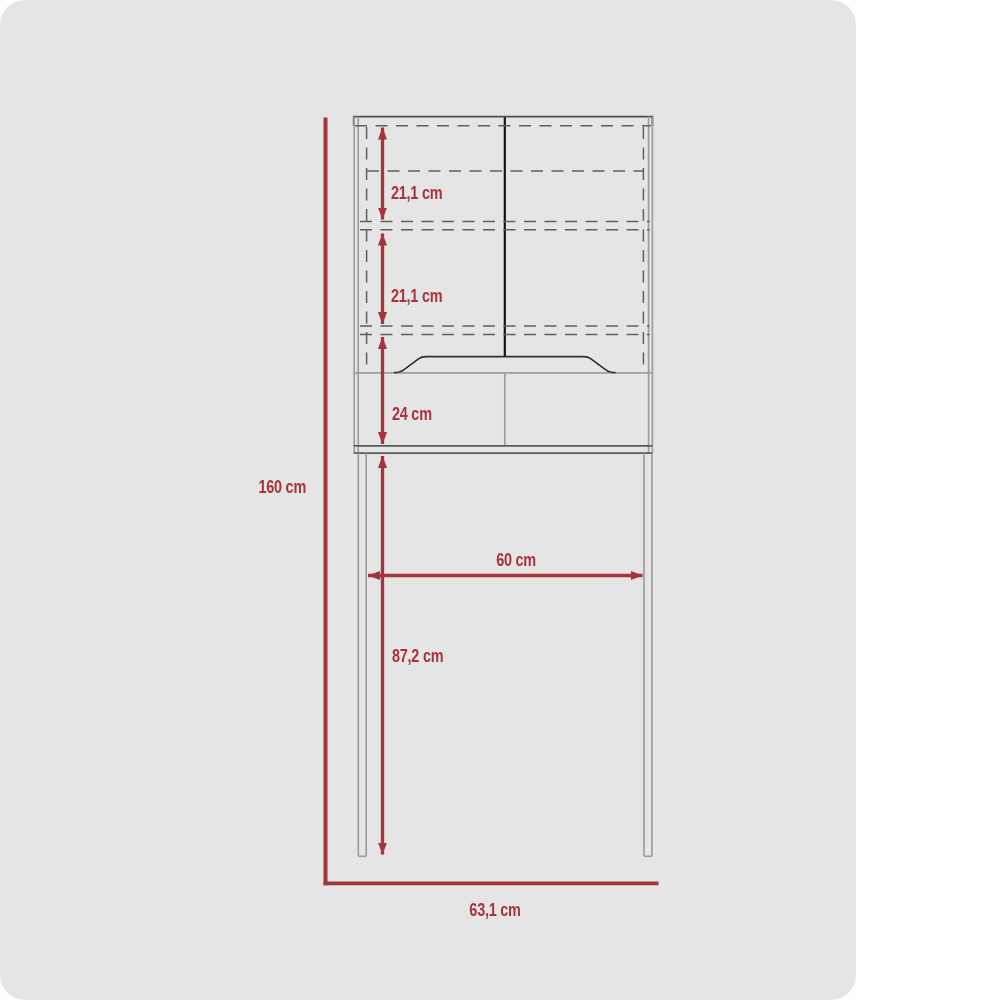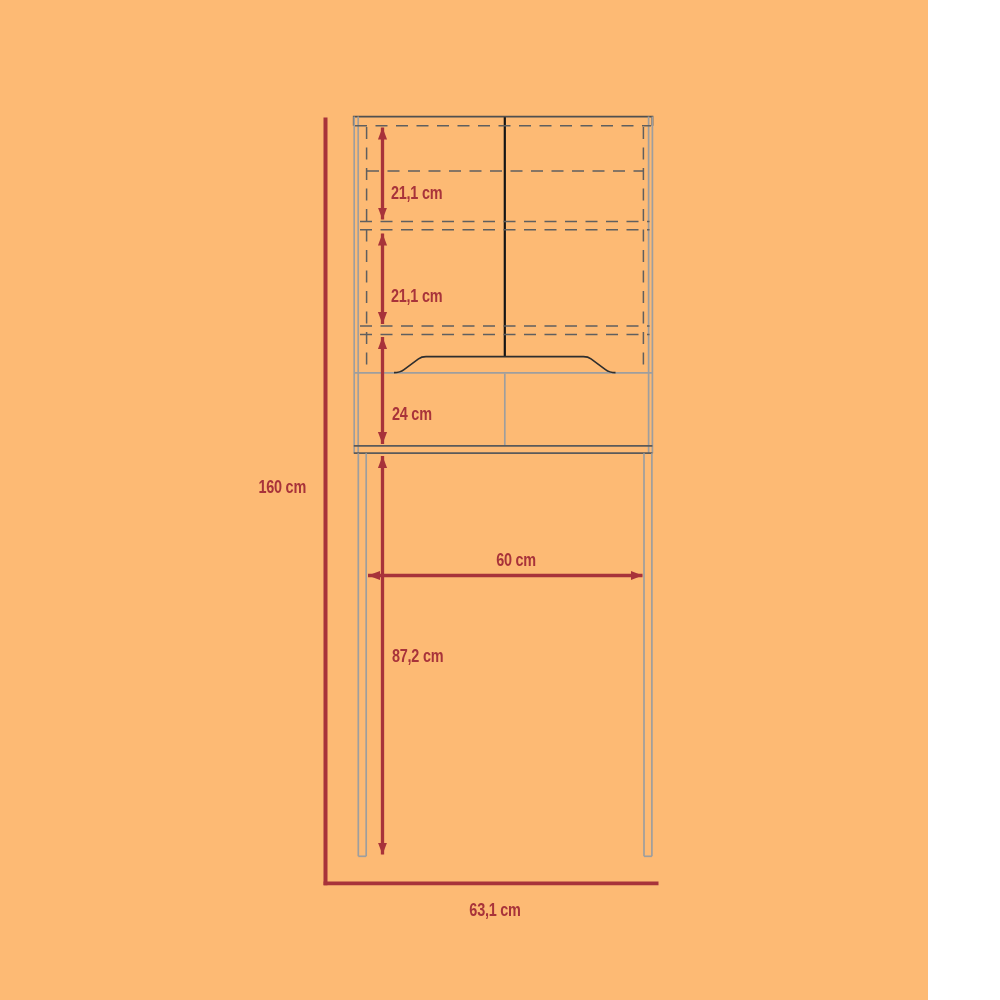--- a/index.html
+++ b/index.html
@@ -6,23 +6,24 @@
     margin: 0;
     padding: 0;
     background: #ffffff;
     width: 1000px;
     height: 1000px;
     overflow: hidden;
     font-family: "Liberation Sans", sans-serif;
   }
   #stage {
     position: relative;
-    width: 928px;
+    width: 856px;
     height: 1000px;
-    background: #fdba74;
+    background: #e5e5e5;
+    border-radius: 25px;
   }
   svg { display: block; }
 
   
   .outline-light { stroke: #9e9e9e; stroke-width: 1.7; fill: none; }
   .outline-dark  { stroke: #4f4f4f; stroke-width: 1.9; fill: none; }
   .shelf-line    { stroke: #5a5a5a; stroke-width: 1.7; fill: none; }
   .hidden-line   { stroke: #5f5f5f; stroke-width: 1.5; fill: none; stroke-dasharray: 12 8.5; }
   .divider-line  { stroke: #141414; stroke-width: 2.2; fill: none; }
   .handle-line   { stroke: #2e2e2e; stroke-width: 1.6; fill: none; }

